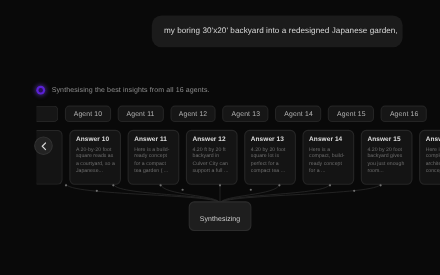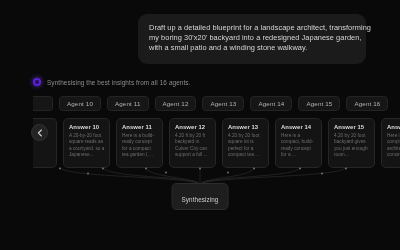--- a/index.html
+++ b/index.html
@@ -117,23 +117,21 @@
   .synth-label {
     color:#cfcfcf; font-size:6.3px; letter-spacing:.1px; white-space:nowrap;
   }
 </style>
 </head>
 <body>
 
 <div id="root">
 
   <div class="prompt-bubble">
-    <div class="prompt-line">Draft up a detailed blueprint for a landscape architect, transforming</div>
     <div class="prompt-line">my boring 30'x20' backyard into a redesigned Japanese garden,</div>
-    <div class="prompt-line">with a small patio and a winding stone walkway.</div>
   </div>
 
   <div class="status-row">
     <span class="status-dot"></span>
     <span class="status-text">Synthesising the best insights from all 16 agents.</span>
   </div>
 
   <div class="agents-row">
     <div class="agent-pill clipped">
       <span class="agent-label"></span>

